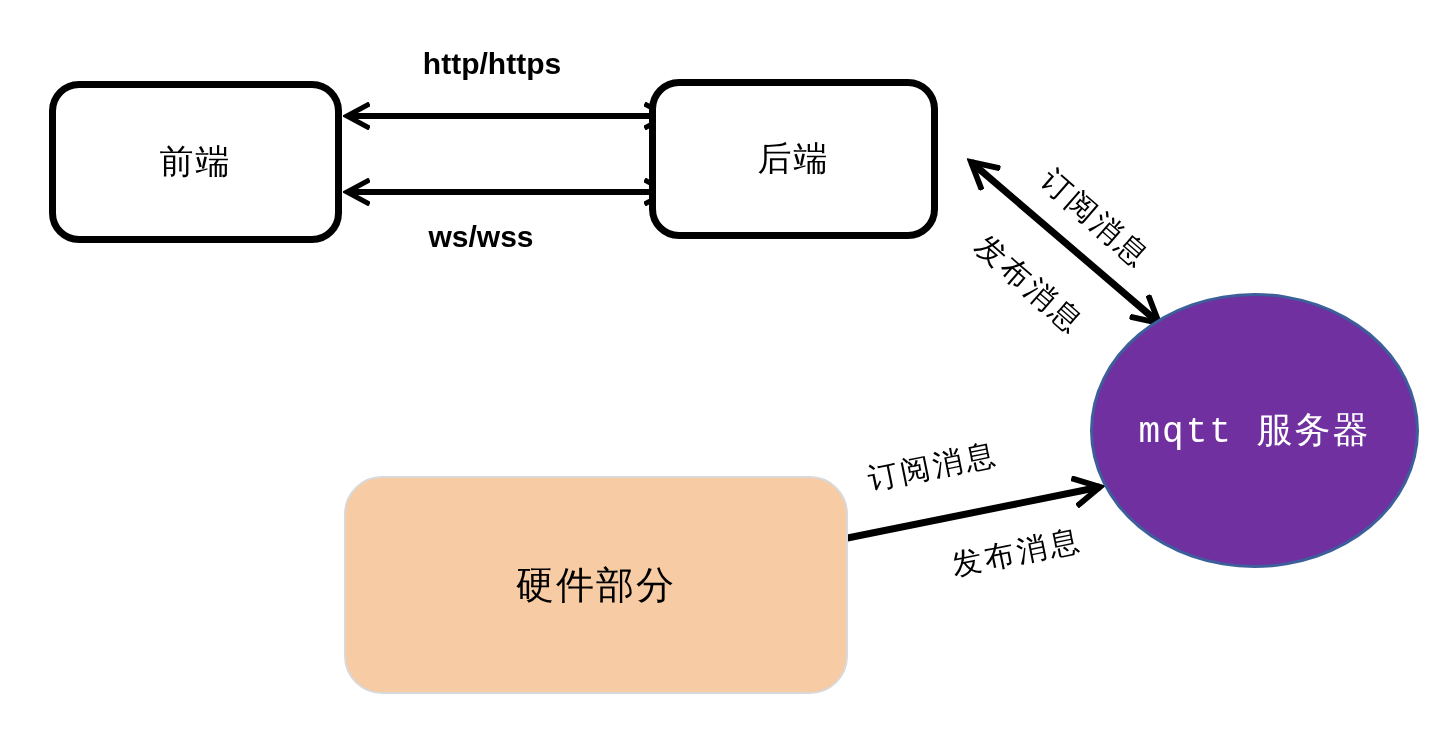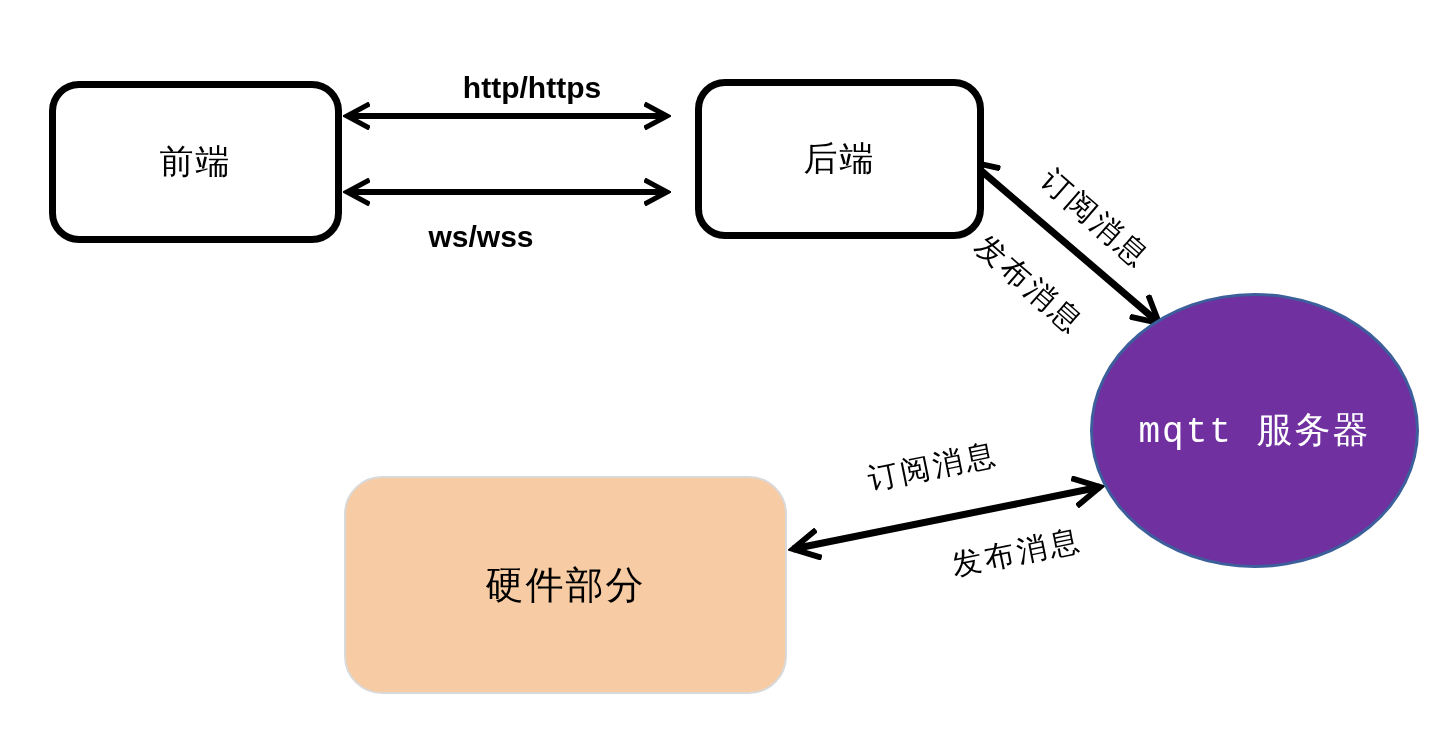--- a/index.html
+++ b/index.html
@@ -93,33 +93,33 @@
     <line x1="347" y1="116" x2="667" y2="116" stroke="#000000" stroke-width="6" marker-start="url(#ah)" marker-end="url(#ah)"></line>
     <line x1="347" y1="192" x2="667" y2="192" stroke="#000000" stroke-width="6" marker-start="url(#ah)" marker-end="url(#ah)"></line>
     <line x1="971" y1="162" x2="1159" y2="323" stroke="#000000" stroke-width="7" marker-start="url(#ah)" marker-end="url(#ah)"></line>
     <line x1="793" y1="549" x2="1100" y2="487" stroke="#000000" stroke-width="7" marker-start="url(#ah)" marker-end="url(#ah)"></line>
   </svg>
 
   <div class="node node-frontend" style="left:49px; top:81px; width:293px; height:162px;">
     <span class="node-label cjk">前端</span>
   </div>
 
-  <div class="node node-backend" style="left:695px; top:79px; width:289px; height:160px;">
+  <div class="node node-backend" style="left:649px; top:79px; width:289px; height:160px;">
     <span class="node-label cjk">后端</span>
   </div>
 
-  <div class="node node-hardware" style="left:344px; top:476px; width:443px; height:218px;">
+  <div class="node node-hardware" style="left:344px; top:476px; width:504px; height:218px;">
     <span class="node-label cjk">硬件部分</span>
   </div>
 
   <div class="node node-mqtt" style="left:1090px; top:293px; width:329px; height:275px;">
     <span class="node-label">mqtt 服务器</span>
   </div>
 
-  <div class="edge-label edge-label-proto" style="left:492px; top:88px;margin-left:40px;">http/https</div>
+  <div class="edge-label edge-label-proto" style="left:492px; top:64px;">http/https</div>
 
   <div class="edge-label edge-label-proto" style="left:481px; top:237px;">ws/wss</div>
 
   <div class="edge-label edge-label-msg" style="left:1095px; top:219px; transform:translate(-50%,-50%) rotate(41deg);">订阅消息</div>
 
   <div class="edge-label edge-label-msg" style="left:1029px; top:285px; transform:translate(-50%,-50%) rotate(41deg);">发布消息</div>
 
   <div class="edge-label edge-label-msg" style="left:933px; top:467px; transform:translate(-50%,-50%) rotate(-11.5deg);">订阅消息</div>
 
   <div class="edge-label edge-label-msg" style="left:1017px; top:553px; transform:translate(-50%,-50%) rotate(-11.5deg);">发布消息</div>

